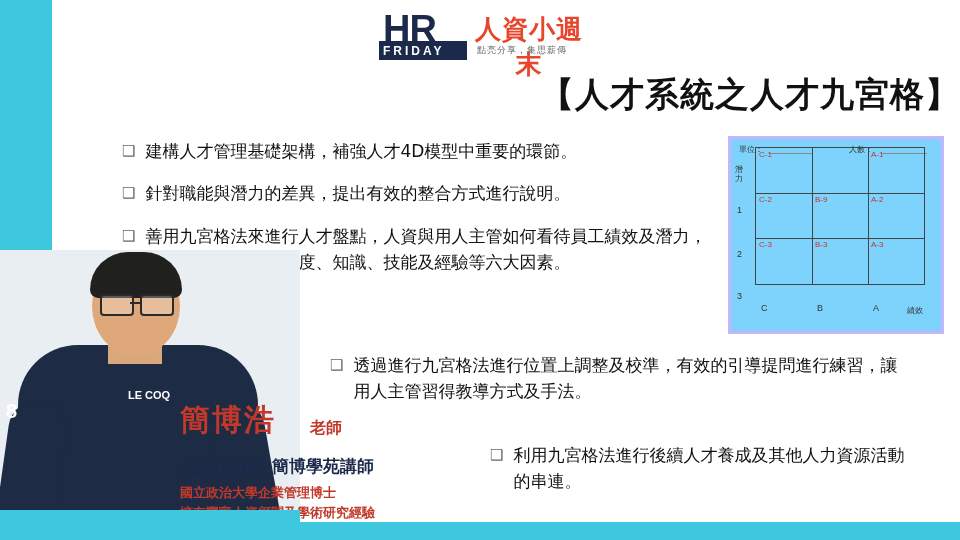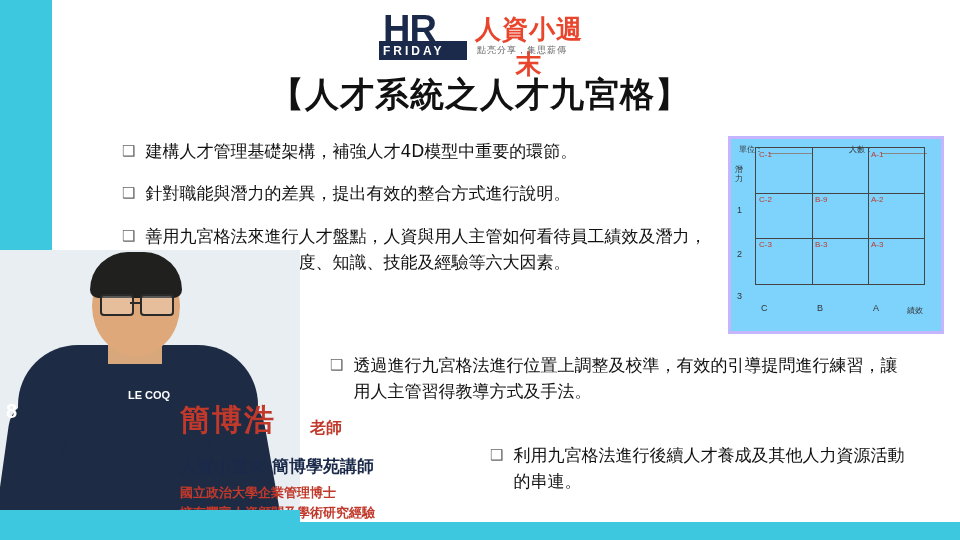--- a/index.html
+++ b/index.html
@@ -42,21 +42,21 @@
   }
   .logo-cn{
     position:absolute;left:92px;top:4px;font-size:26px;font-weight:bold;
     color:#e8452c;letter-spacing:1px;
   }
   .logo-sub{
     position:absolute;left:94px;top:36px;font-size:9px;color:#666;letter-spacing:1px;
   }
 
   .title{
-    position:absolute;left:0;top:72px;width:960px;text-align:center;
+    position:absolute;left:0;top:72px;width:960px;text-align:right;
     font-size:34px;font-weight:bold;color:#111;letter-spacing:1px;
     font-family:"DejaVu Sans","Liberation Sans",sans-serif;
   }
 
   .bullets-top{
     position:absolute;left:122px;top:138px;width:600px;
   }
   .bullet{
     display:flex;align-items:flex-start;margin-bottom:16px;
   }

